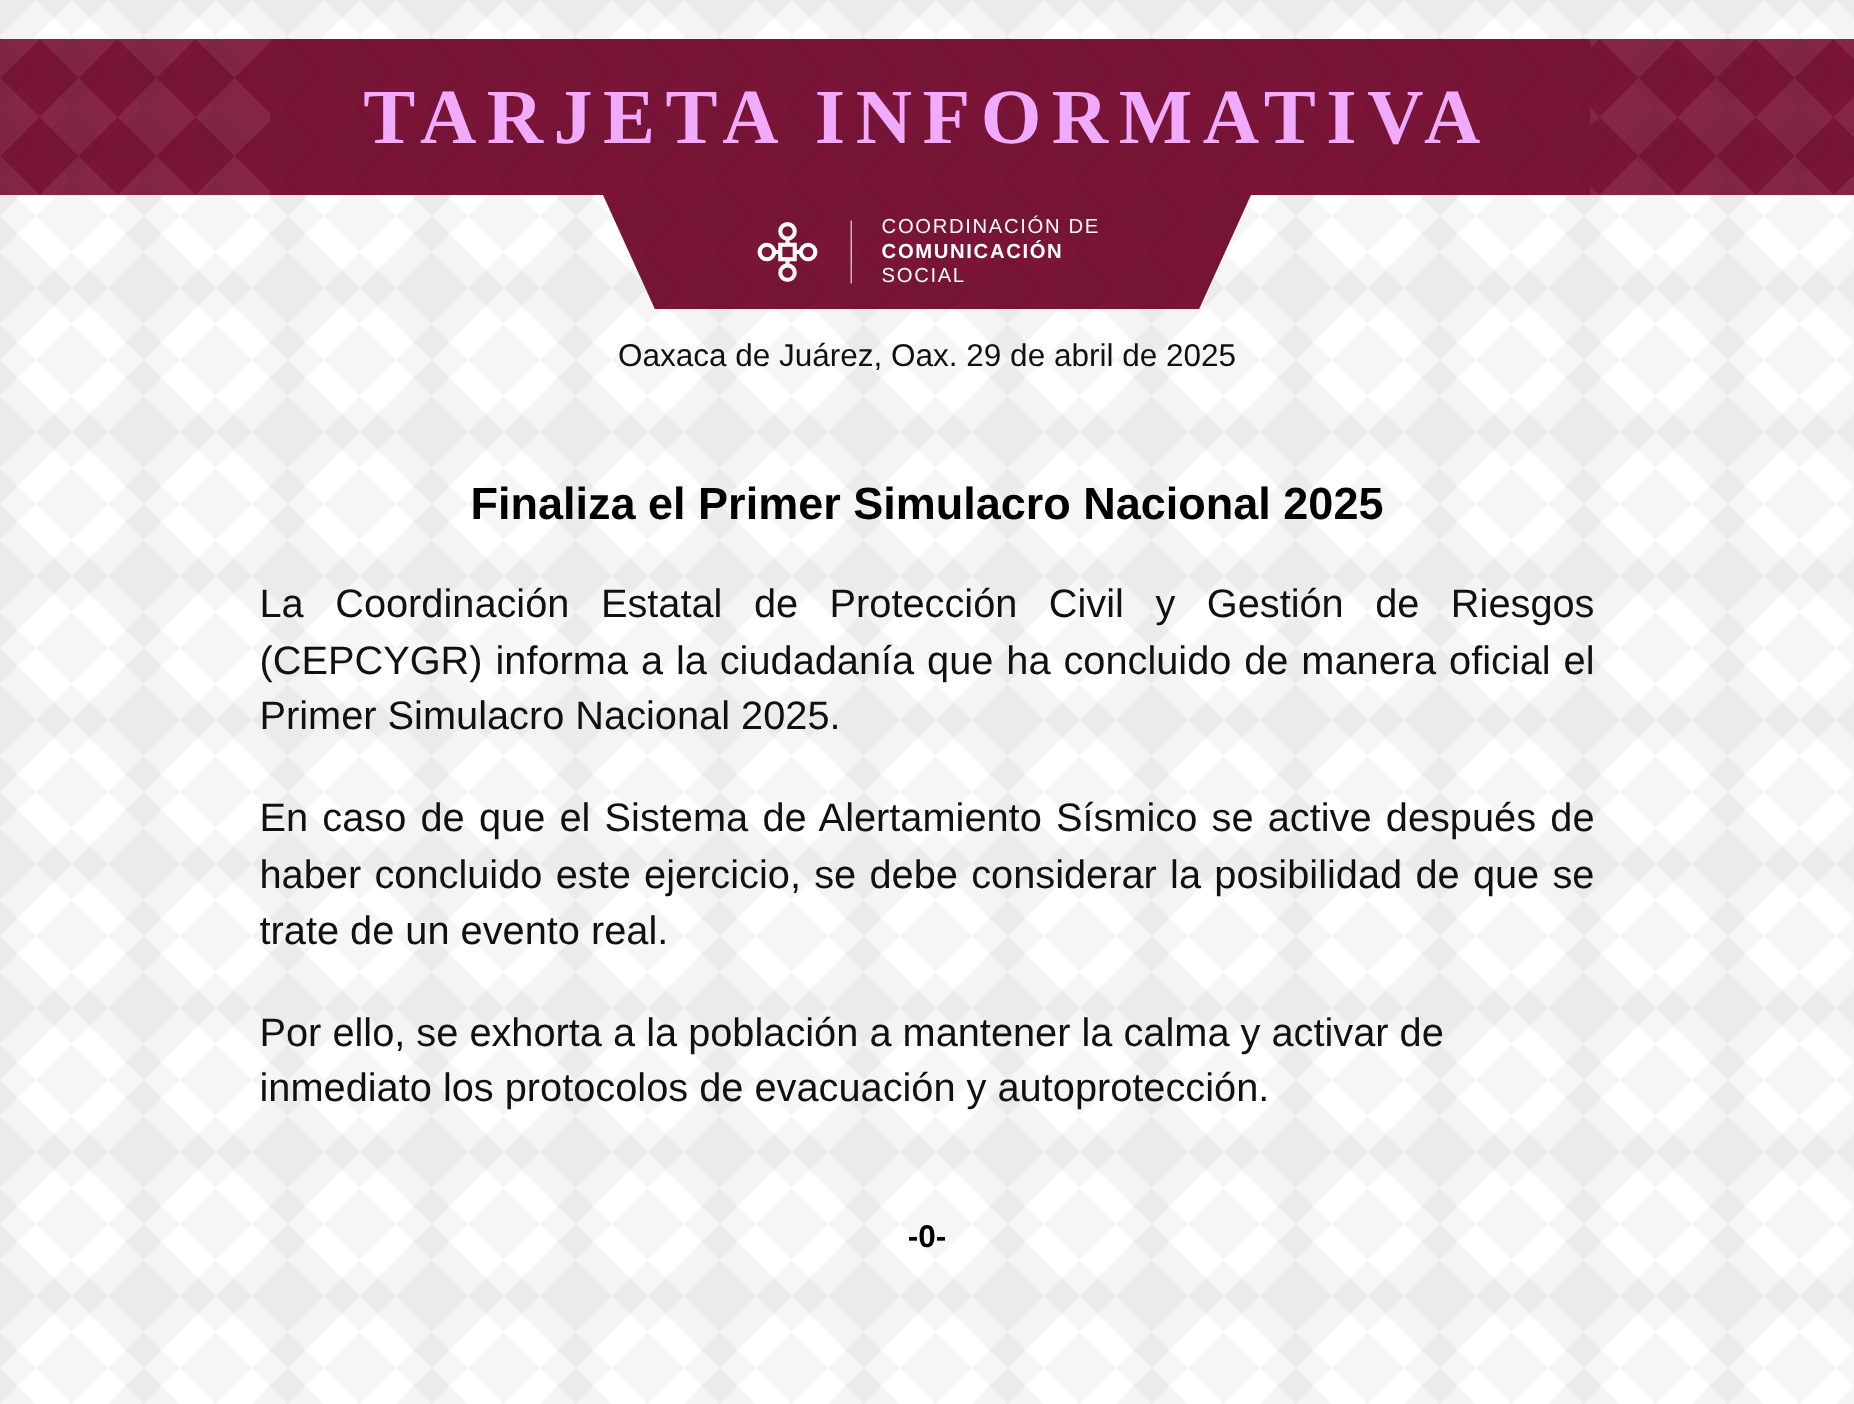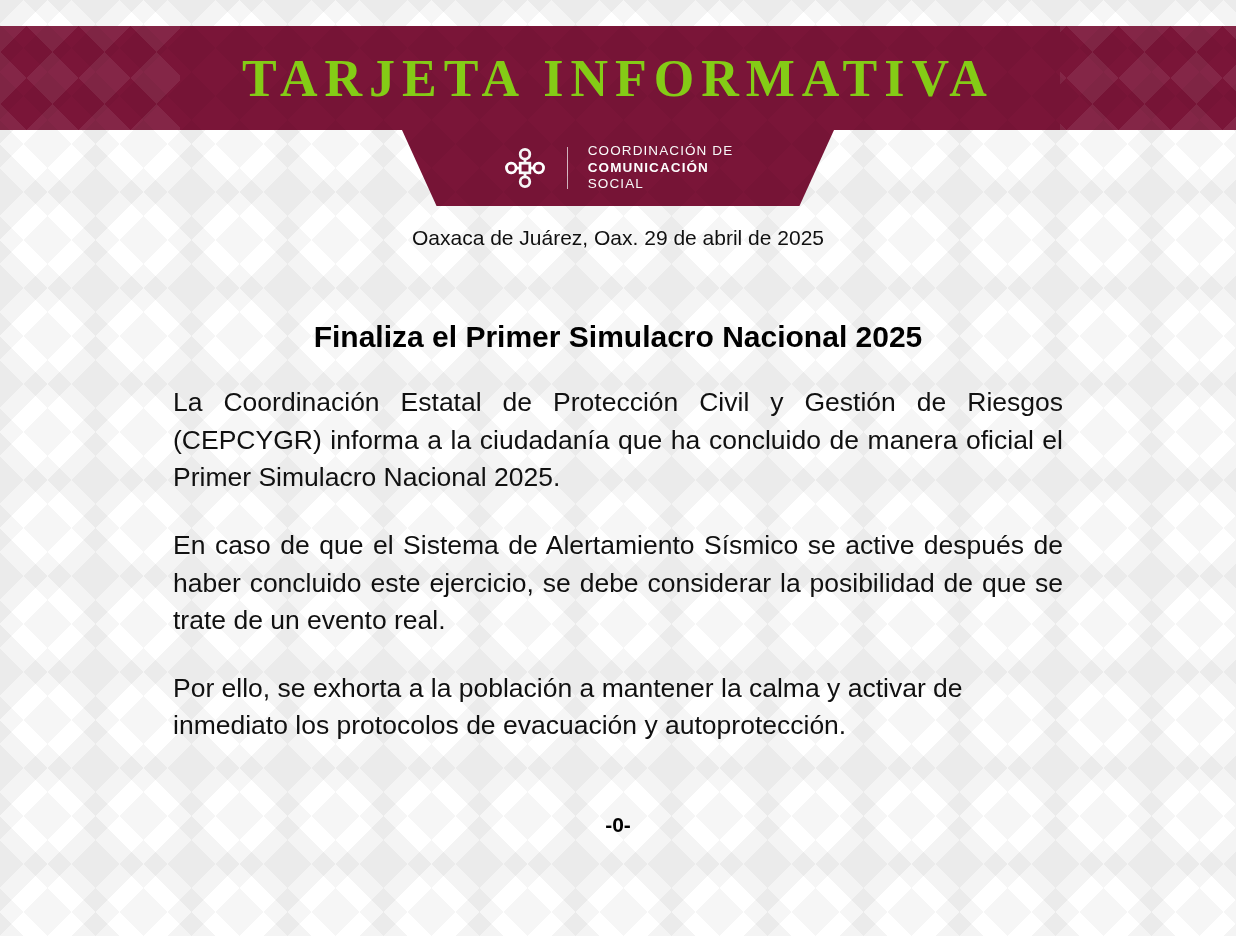--- a/index.html
+++ b/index.html
@@ -66,21 +66,21 @@
     position: absolute;
     top: 0;
     left: 180px;
     width: 880px;
     height: 104px;
     background: #7a1538;
   }
   .header-title {
     position: relative;
     z-index: 3;
-    color: #84cc16;
+    color: #f0abfc;
     font-family: "Liberation Serif", serif;
     font-weight: bold;
     font-size: 52px;
     letter-spacing: 7px;
     white-space: nowrap;
     text-align: center;
   }
 
   
   .logo-tab {

